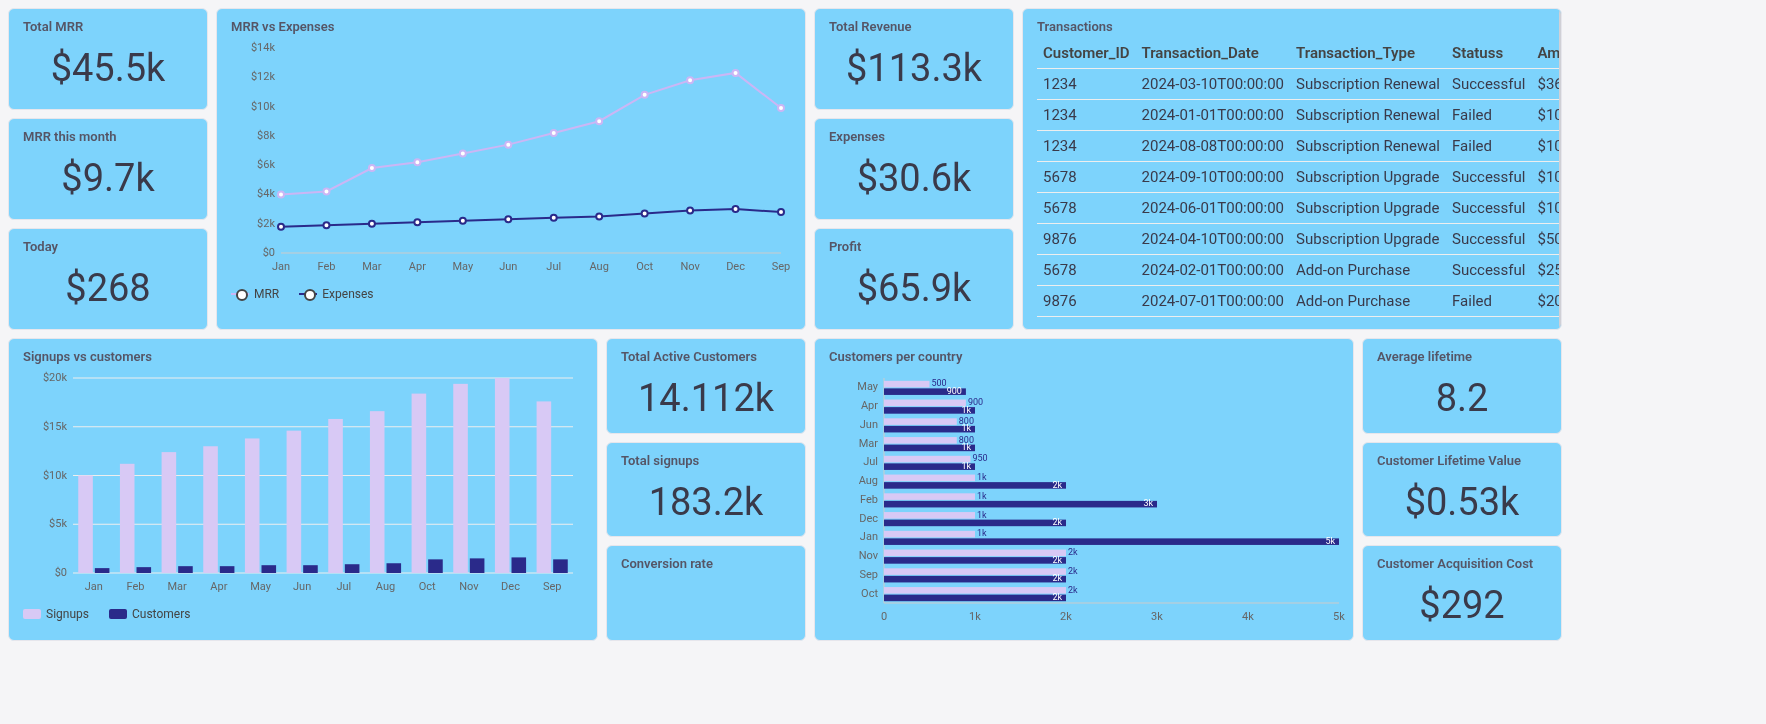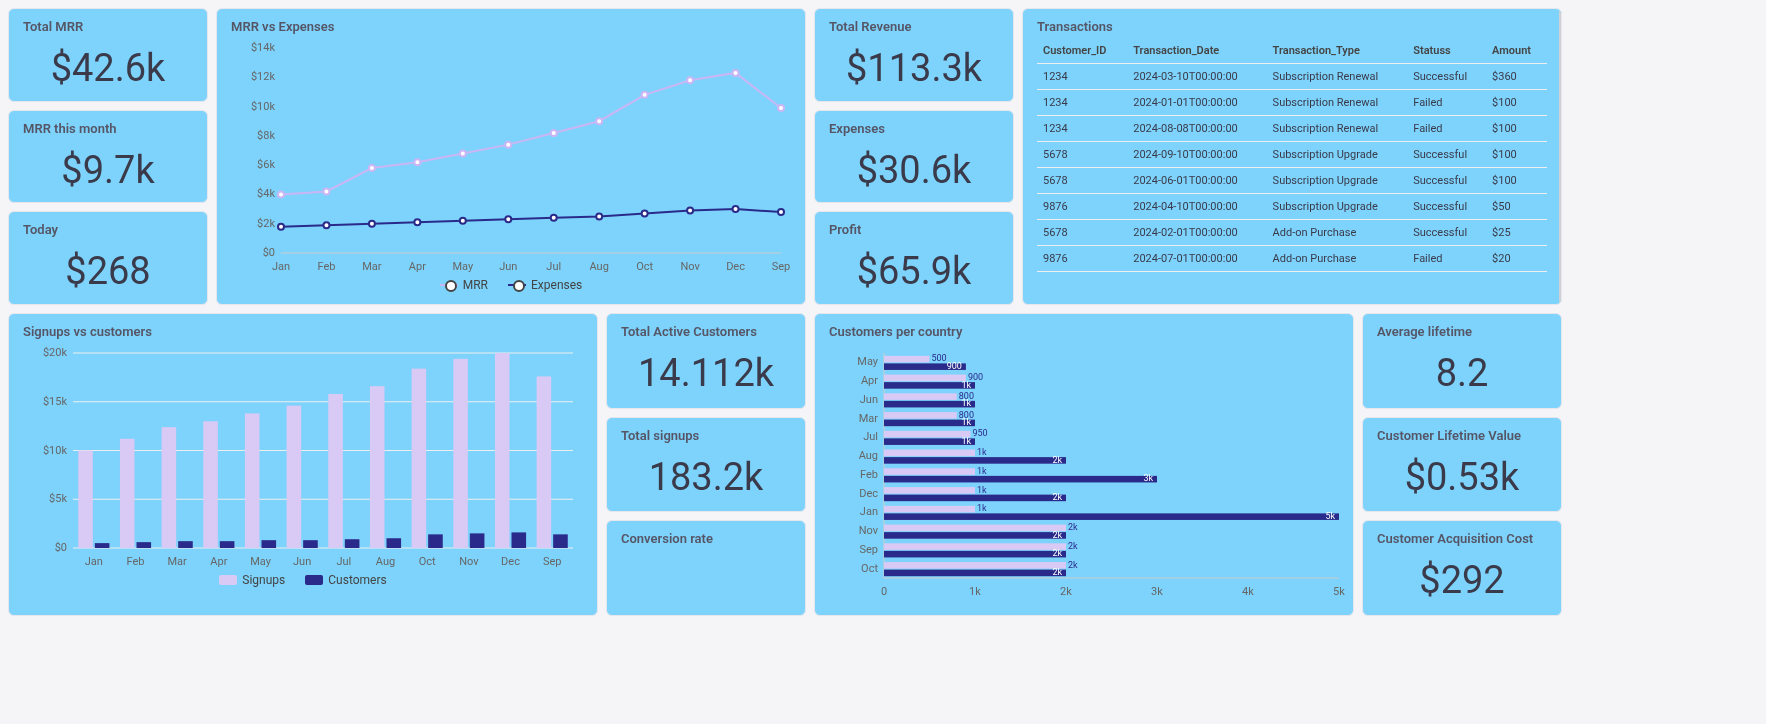--- a/index.html
+++ b/index.html
@@ -45,44 +45,44 @@
   .col-1c { grid-column: 3; grid-row: 1; }
   .col-1d { grid-column: 4; grid-row: 1; }
 
   
   .col-2a { grid-column: 1 / span 2; grid-row: 2; display: grid; grid-template-columns: 1fr 200px; gap: 8px; }
   .col-2b { grid-column: 3 / span 2; grid-row: 2; display: grid; grid-template-columns: 1fr 200px; gap: 8px; }
 
   .kpi-stack .card { flex: 1 1 0; }
   svg { display: block; }
   .axis-text { font-size: 11px; fill: #666; }
-  .legend { display: flex; justify-content: center; gap: 20px; font-size: 12px; color: #444; margin-top: 0;}
+  .legend { display: flex; gap: 20px; font-size: 12px; color: #444; margin-top: 9px;}
   .legend-item { display: flex; align-items: center; gap: 5px; }
   .swatch { width: 18px; height: 10px; border-radius: 2px; display:inline-block;}
   .swatch.line { height: 2px; border-radius:0; position:relative;}
   .swatch.line::after { content:''; width:8px; height:8px; border:2px solid; border-radius:50%; background:#fff; position:absolute; left:5px; top:-4px;}
 
   
-  table { width: 100%; border-collapse: collapse; font-size: 11px; }
+  table { width: 100%; border-collapse: collapse; font-size: 15px; }
   th, td { text-align: left; padding: 6px 6px; border-bottom: 1px solid #eee; white-space: nowrap; }
   th { font-weight: 600; color: #444; }
   .scroll-ind {
     position:absolute; right:-6px; top:0; bottom:0; width:8px; background:#d0d0d6; border-radius:4px;
   }
   .transactions-wrap { position:relative; height: 280px; overflow:hidden;}
 </style>
 </head>
 <body>
 
 <div class="dashboard">
 
   <div class="kpi-stack col-1a">
     <div class="card">
       <div class="card-title">Total MRR</div>
-      <div class="kpi-value">$42.6k</div>
+      <div class="kpi-value">$45.5k</div>
     </div>
     <div class="card">
       <div class="card-title">MRR this month</div>
       <div class="kpi-value">$9.7k</div>
     </div>
     <div class="card">
       <div class="card-title">Today</div>
       <div class="kpi-value">$268</div>
     </div>
   </div>

